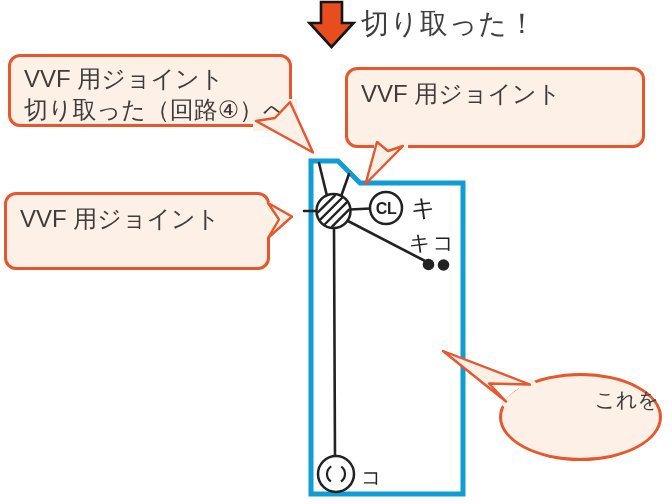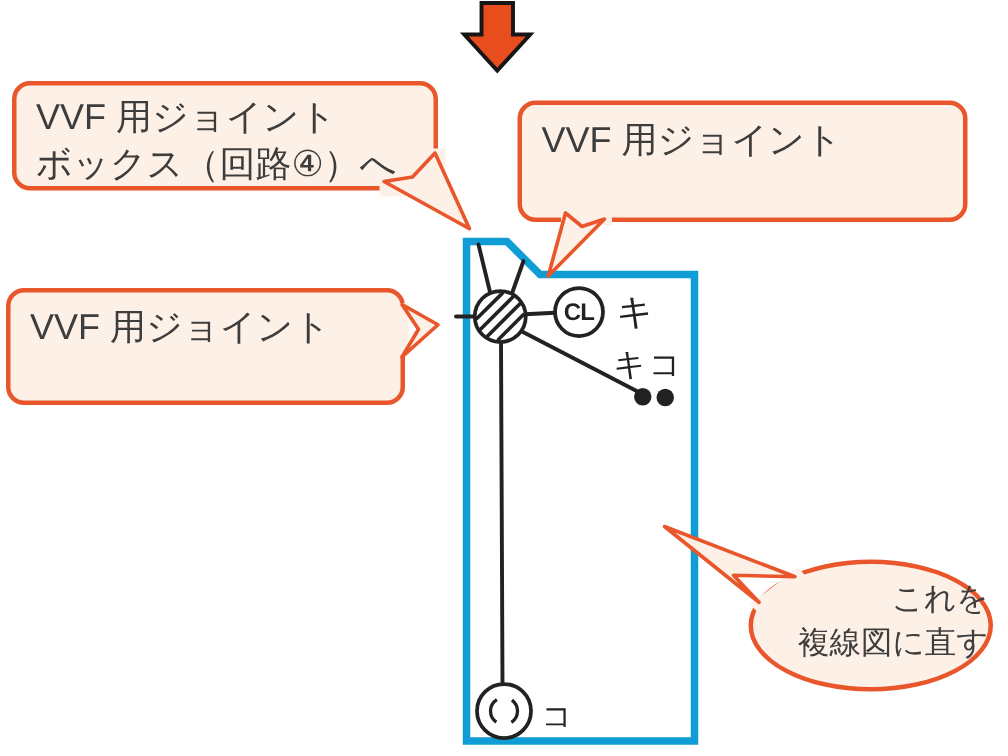--- a/index.html
+++ b/index.html
@@ -22,37 +22,37 @@
     position:absolute;left:361px;top:5px;
     color:#3f3f3f;font-size:28px;letter-spacing:1px;white-space:nowrap;
   }
   svg.overlay{position:absolute;left:0;top:0;pointer-events:none;}
 </style>
 </head>
 <body>
 
 <div id="canvas">
 
+  <div id="banner-label">切り取った！</div>
 
   <div class="callout" style="left:8px;top:54px;width:284px;height:73px;">
     <div class="co-line">VVF 用ジョイント</div>
-    <div class="co-line">ボックス（回路④）へ</div>
+    <div class="co-line">切り取った（回路④）へ</div>
   </div>
 
   <div class="callout" style="left:345px;top:67px;width:300px;height:81px;padding-top:8px;">
     <div class="co-line">VVF 用ジョイント</div>
   </div>
 
   <div class="callout" style="left:4px;top:192px;width:266px;height:78px;padding-top:8px;">
     <div class="co-line">VVF 用ジョイント</div>
   </div>
 
   <div class="callout ellipse" style="left:499px;top:373px;width:163px;height:88px;">
     <div>これを</div>
-    <div>複線図に直す</div>
   </div>
 
   <svg class="overlay" width="672" height="504" viewBox="0 0 672 504">
 
     <polygon points="311,161 338,161 360,183 463,183 463,494 311,494" fill="none" stroke="#109dd6" stroke-width="5" stroke-linejoin="miter"></polygon>
 
     <g fill="#fdf0e7">
       <path d="M253,119 L296,119 L296,131 L253,131 Z"></path>
       <path d="M285,99 L297,99 L297,131 L285,131 Z"></path>
       <path d="M374,140 L408,140 L408,150 L374,150 Z"></path>

